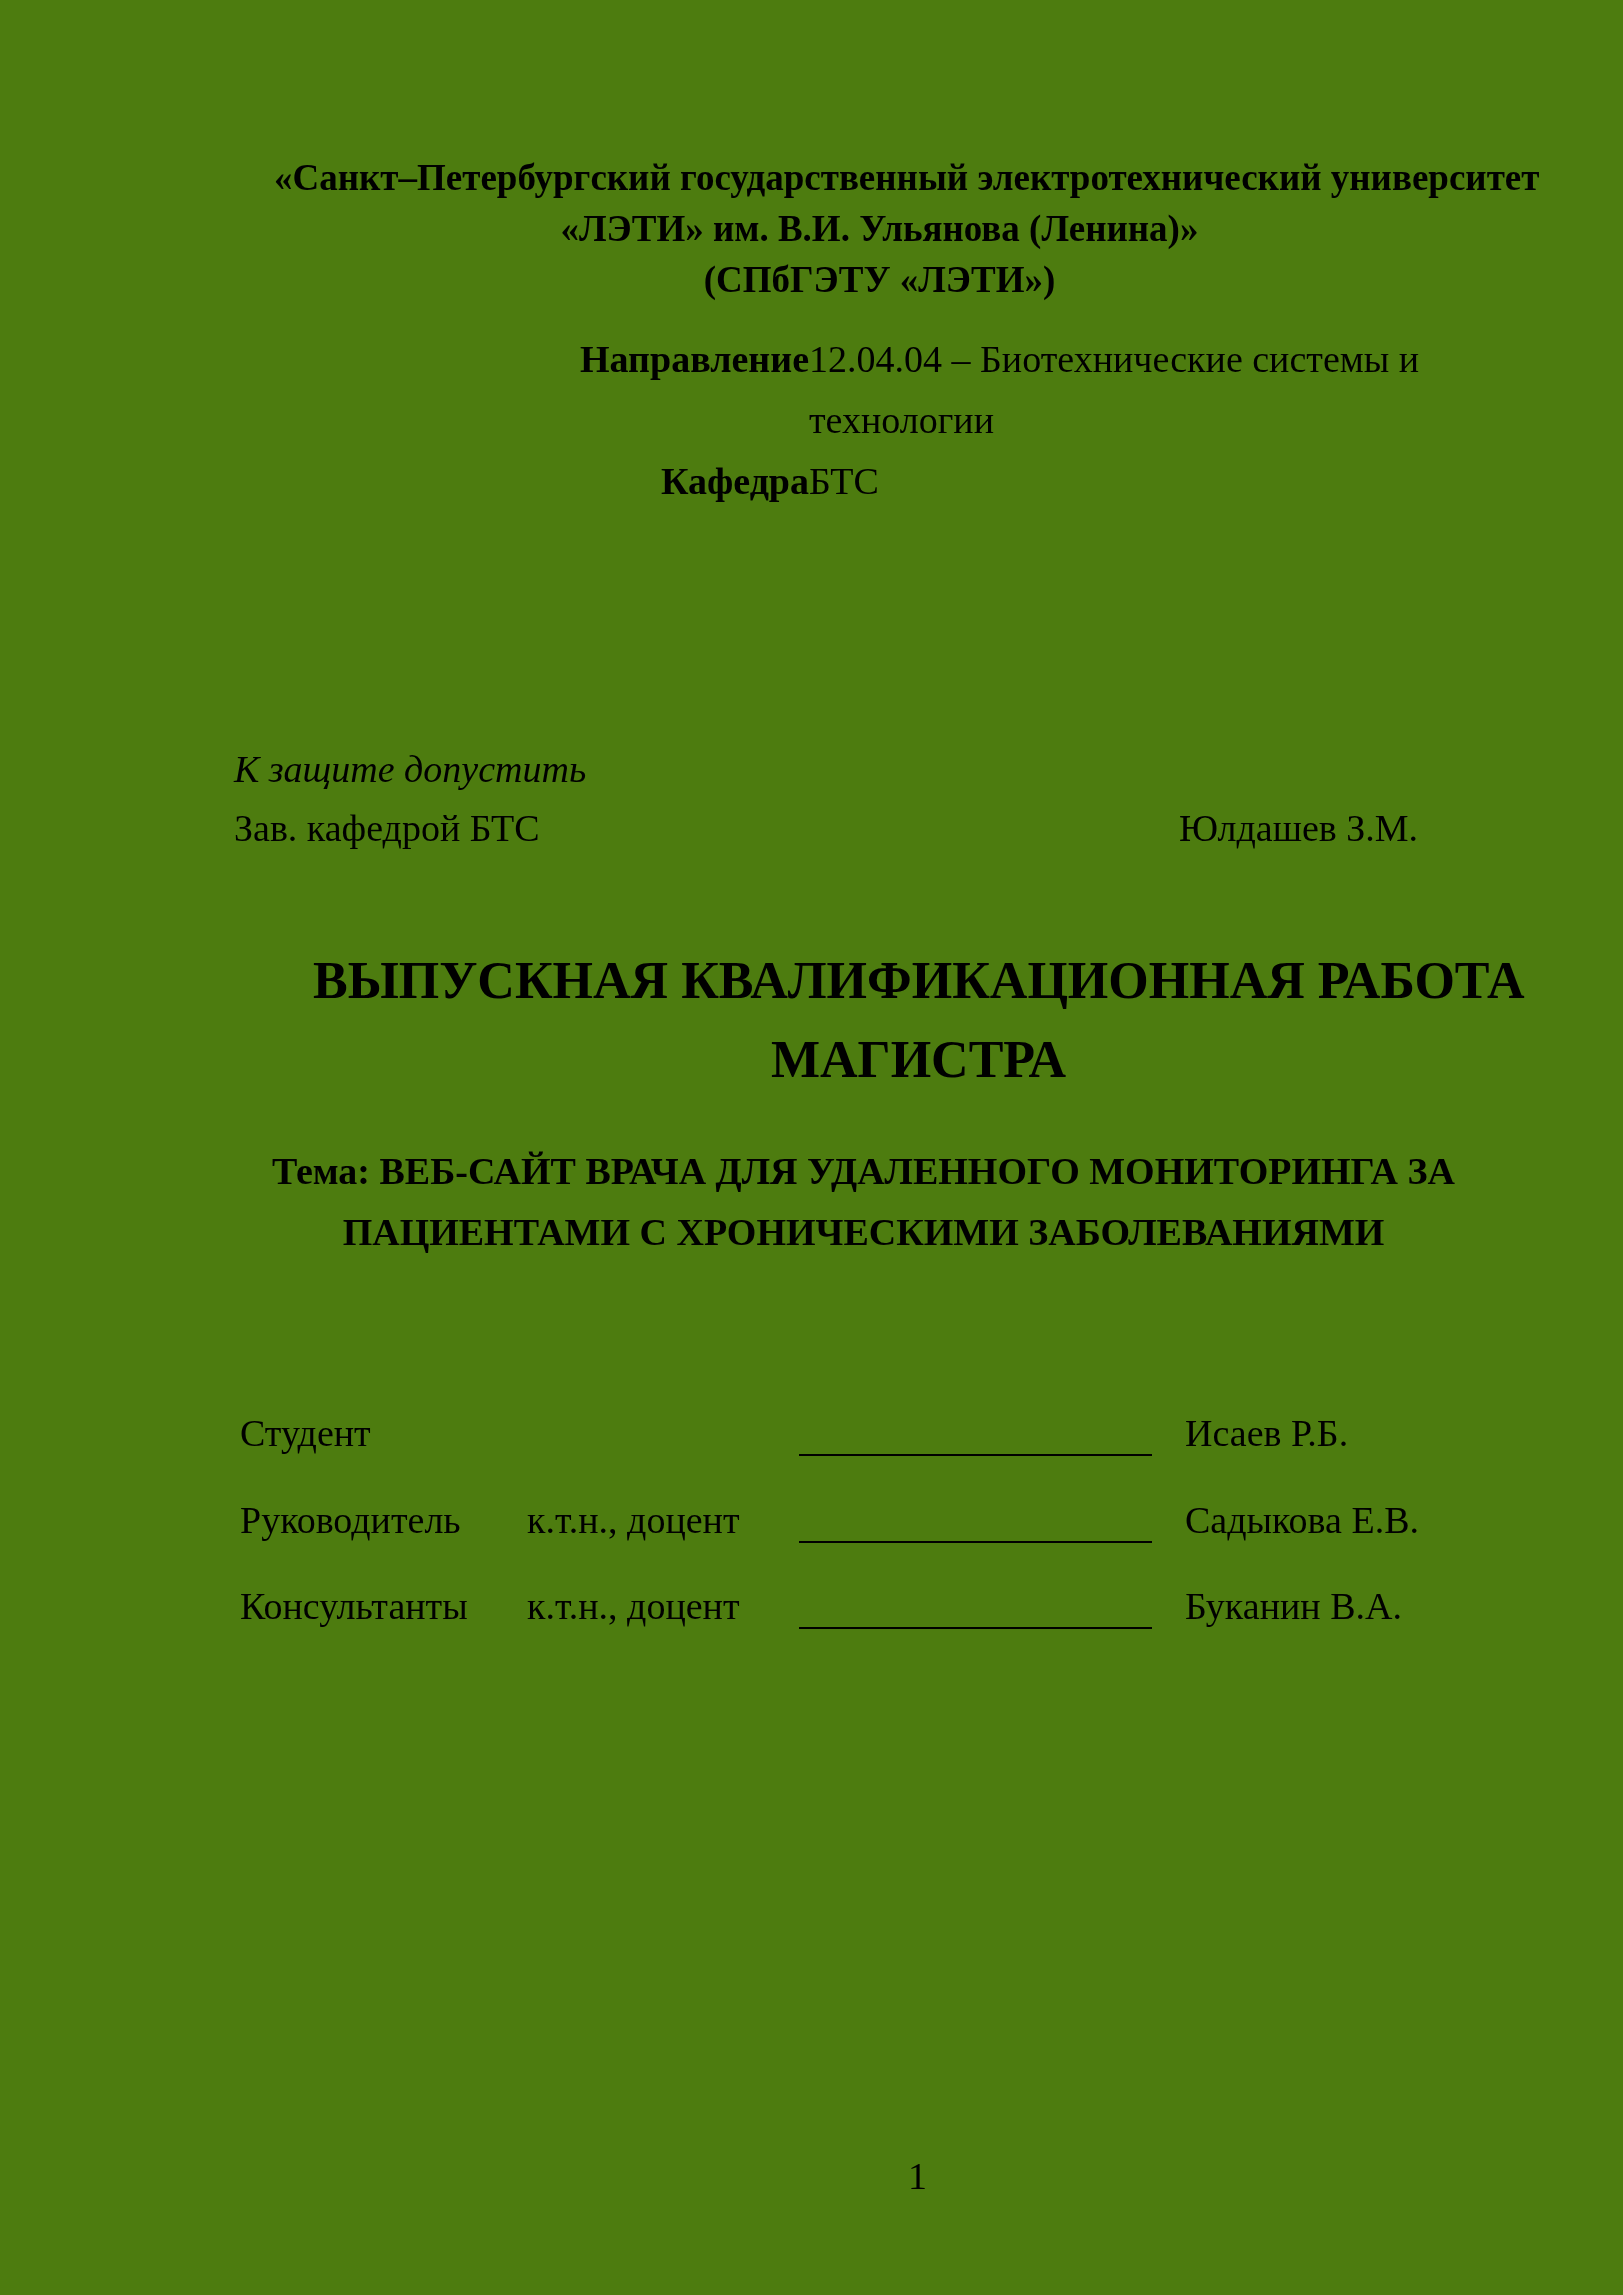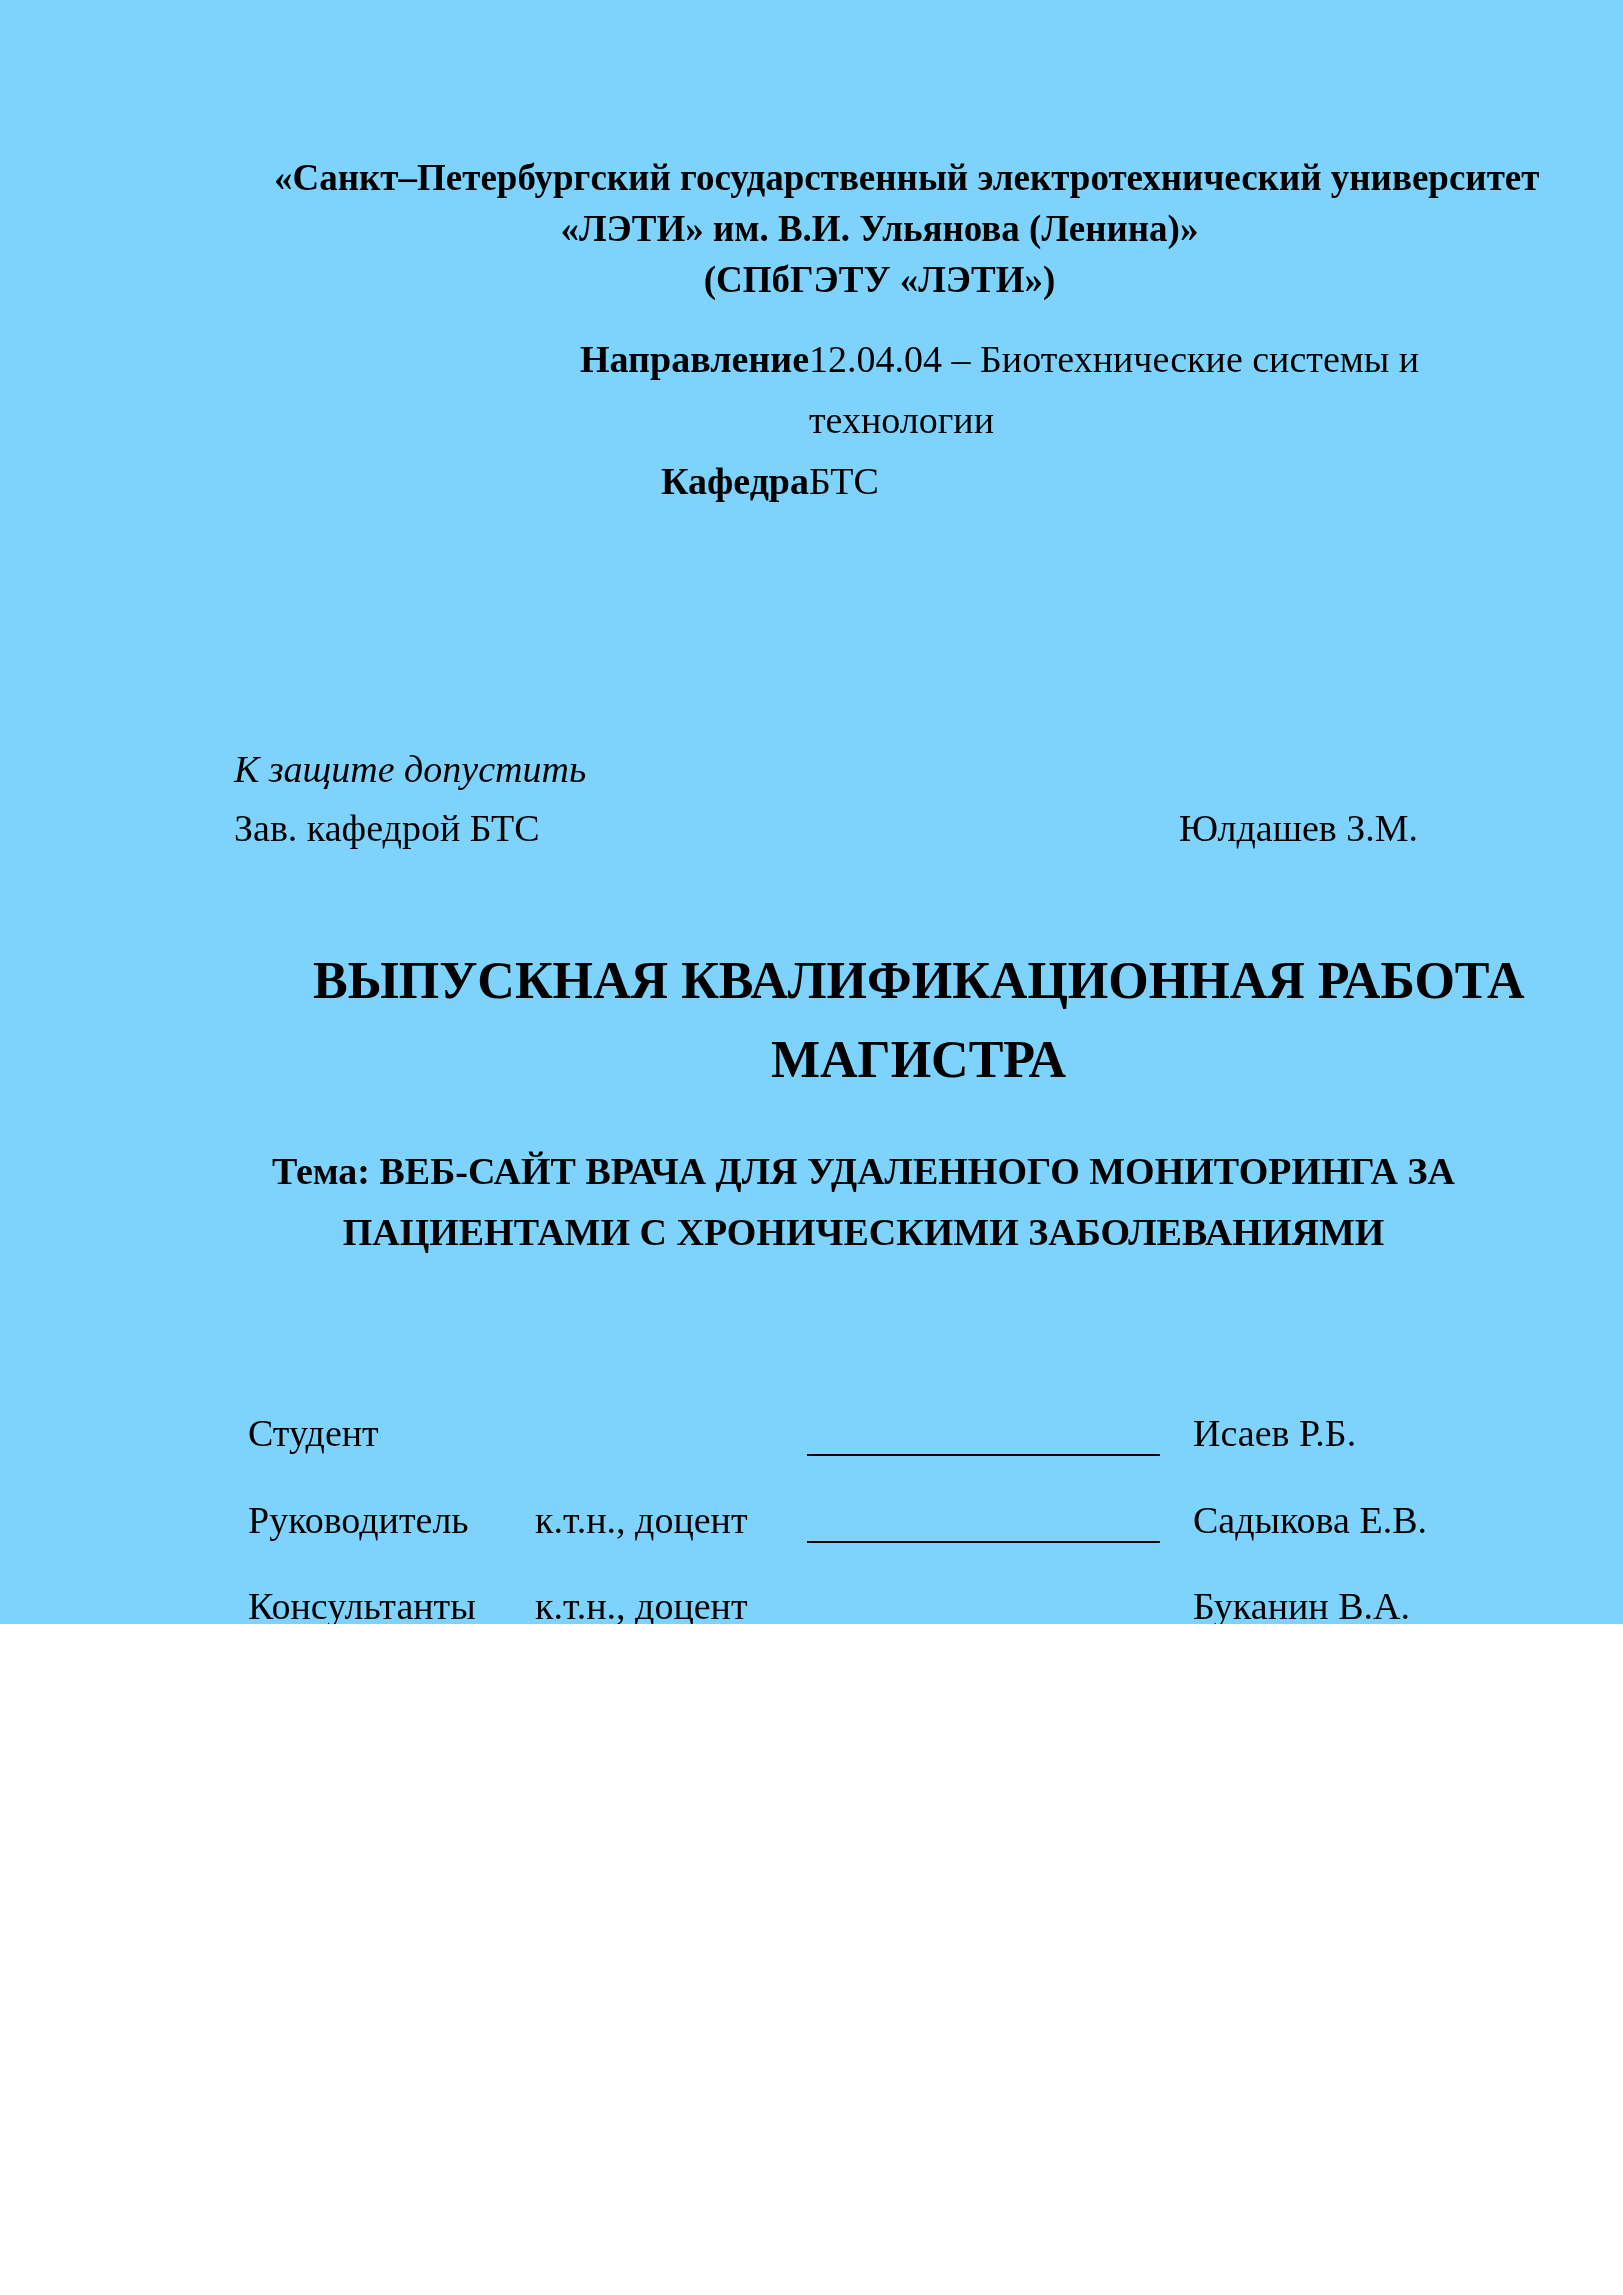--- a/index.html
+++ b/index.html
@@ -3,22 +3,22 @@
 <meta charset="utf-8">
 <style>
   html, body {
     margin: 0;
     padding: 0;
     background: #ffffff;
   }
   .page {
     position: relative;
     width: 1623px;
-    height: 1624px;
-    background: #7dd3fc;
+    height: 2295px;
+    background: #4d7c0f;
     color: #000000;
     font-family: "Liberation Serif", "DejaVu Serif", serif;
     overflow: hidden;
   }
   .centered {
     text-align: center;
     white-space: pre;
   }
   
   .header {
@@ -79,21 +79,21 @@
     top: 1141px;
     left: 258px;
     width: 1211px;
     font-size: 38px;
     font-weight: bold;
     line-height: 61px;
   }
   
   .sig-row {
     position: absolute;
-    left: 248px;
+    left: 240px;
     width: 1259px;
     height: 49px;
     font-size: 38px;
     line-height: 49px;
   }
   .sig-role  { position: absolute; left: 0; }
   .sig-degree{ position: absolute; left: 287px; }
   .sig-line {
     position: absolute;
     left: 559px;

